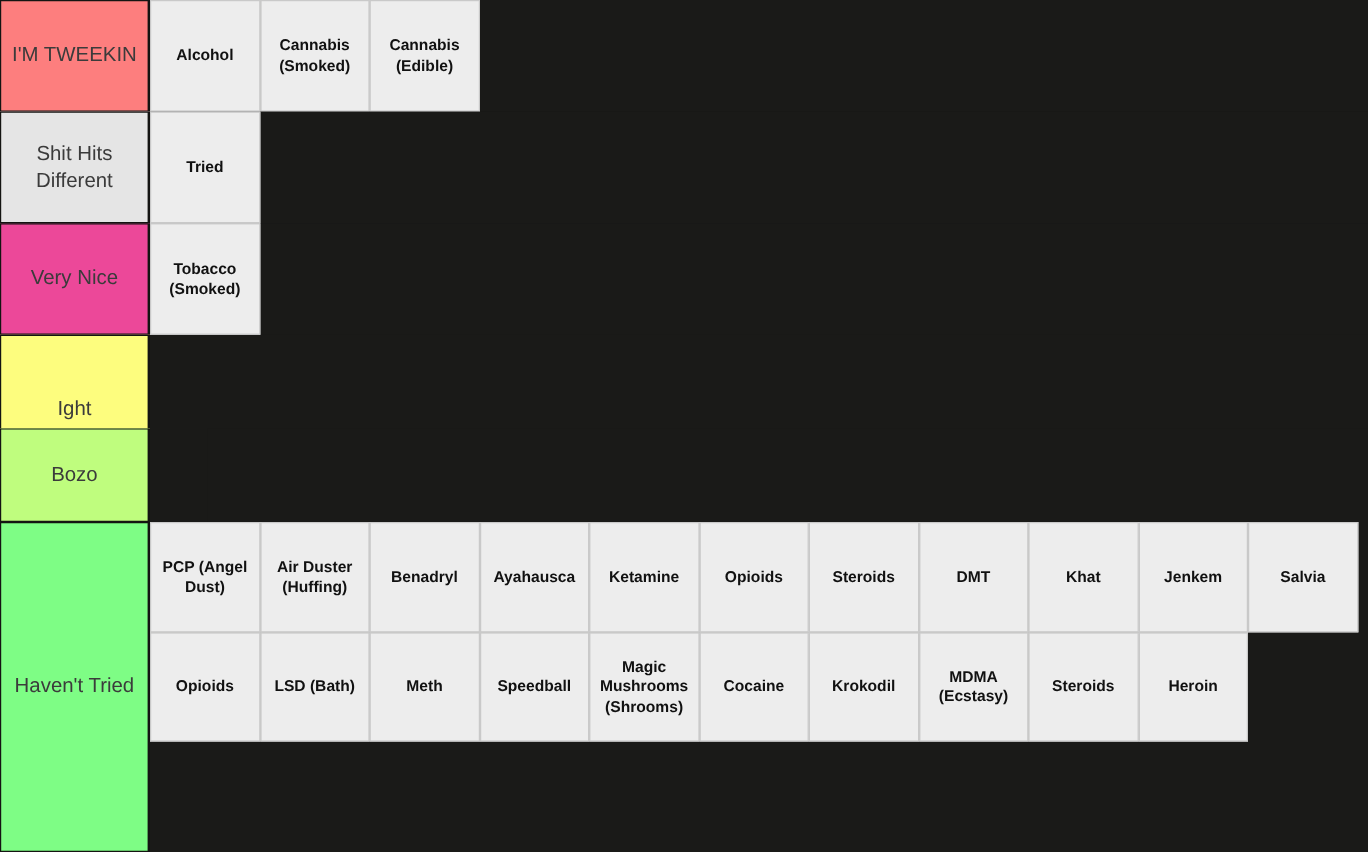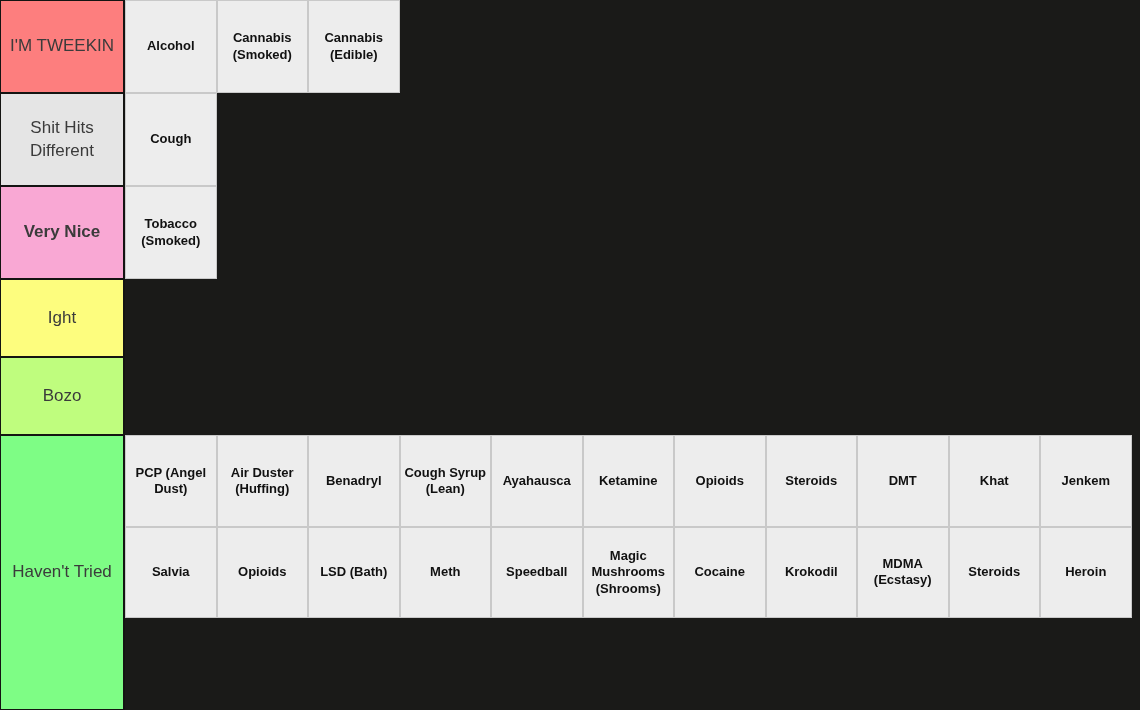--- a/index.html
+++ b/index.html
@@ -120,21 +120,21 @@
     font-weight: 700;
     line-height: 1.25;
     padding: 2px 3px;
     word-break: break-word;
   }
 
   
   #row-0 { top: 0px;   height: 93px;  }
   #row-1 { top: 93px;  height: 93px;  }
   #row-2 { top: 186px; height: 93px;  }
-  #row-3 { top: 279px; height: 78px;  }
+  #row-3 { top: 279px; height: 78px; flex-direction: column;  }
   #row-4 { top: 357px; height: 78px; gap: 48px;  }
   #row-5 { top: 435px; height: 275px; }
 
   #row-0 .tier-item,
   #row-1 .tier-item,
   #row-2 .tier-item { height: 93px; }
   #row-5 .tier-item { height: 91.6px; }
 
   #row-0 .tier-items { width: 1015px; }
 </style>
@@ -172,44 +172,43 @@
         <div class="tier-label" style="background: rgb(253, 126, 126);">I'M TWEEKIN</div>
         <div class="tier-items">
           <div class="tier-item">Alcohol</div>
           <div class="tier-item">Cannabis (Smoked)</div>
           <div class="tier-item">Cannabis (Edible)</div>
         </div>
       </div>
       <div class="tier-row" id="row-1">
         <div class="tier-label" style="background: #e5e5e5;">Shit Hits Different</div>
         <div class="tier-items">
-          <div class="tier-item">Cough</div>
+          <div class="tier-item">Tried</div>
         </div>
       </div>
       <div class="tier-row" id="row-2">
-        <div class="tier-label" style="background: #f9a8d4; font-weight: bold;">Very Nice</div>
+        <div class="tier-label" style="background: #ec4899;">Very Nice</div>
         <div class="tier-items">
           <div class="tier-item">Tobacco (Smoked)</div>
         </div>
       </div>
       <div class="tier-row" id="row-3">
         <div class="tier-label" style="background: rgb(253, 253, 126);">Ight</div>
         <div class="tier-items"></div>
       </div>
       <div class="tier-row" id="row-4">
         <div class="tier-label" style="background: rgb(191, 253, 126);">Bozo</div>
         <div class="tier-items"></div>
       </div>
       <div class="tier-row" id="row-5">
         <div class="tier-label" style="background: rgb(126, 253, 133);">Haven't Tried</div>
         <div class="tier-items">
           <div class="tier-item">PCP (Angel Dust)</div>
           <div class="tier-item">Air Duster (Huffing)</div>
           <div class="tier-item">Benadryl</div>
-          <div class="tier-item">Cough Syrup (Lean)</div>
           <div class="tier-item">Ayahausca</div>
           <div class="tier-item">Ketamine</div>
           <div class="tier-item">Opioids</div>
           <div class="tier-item">Steroids</div>
           <div class="tier-item">DMT</div>
           <div class="tier-item">Khat</div>
           <div class="tier-item">Jenkem</div>
           <div class="tier-item">Salvia</div>
           <div class="tier-item">Opioids</div>
           <div class="tier-item">LSD (Bath)</div>

